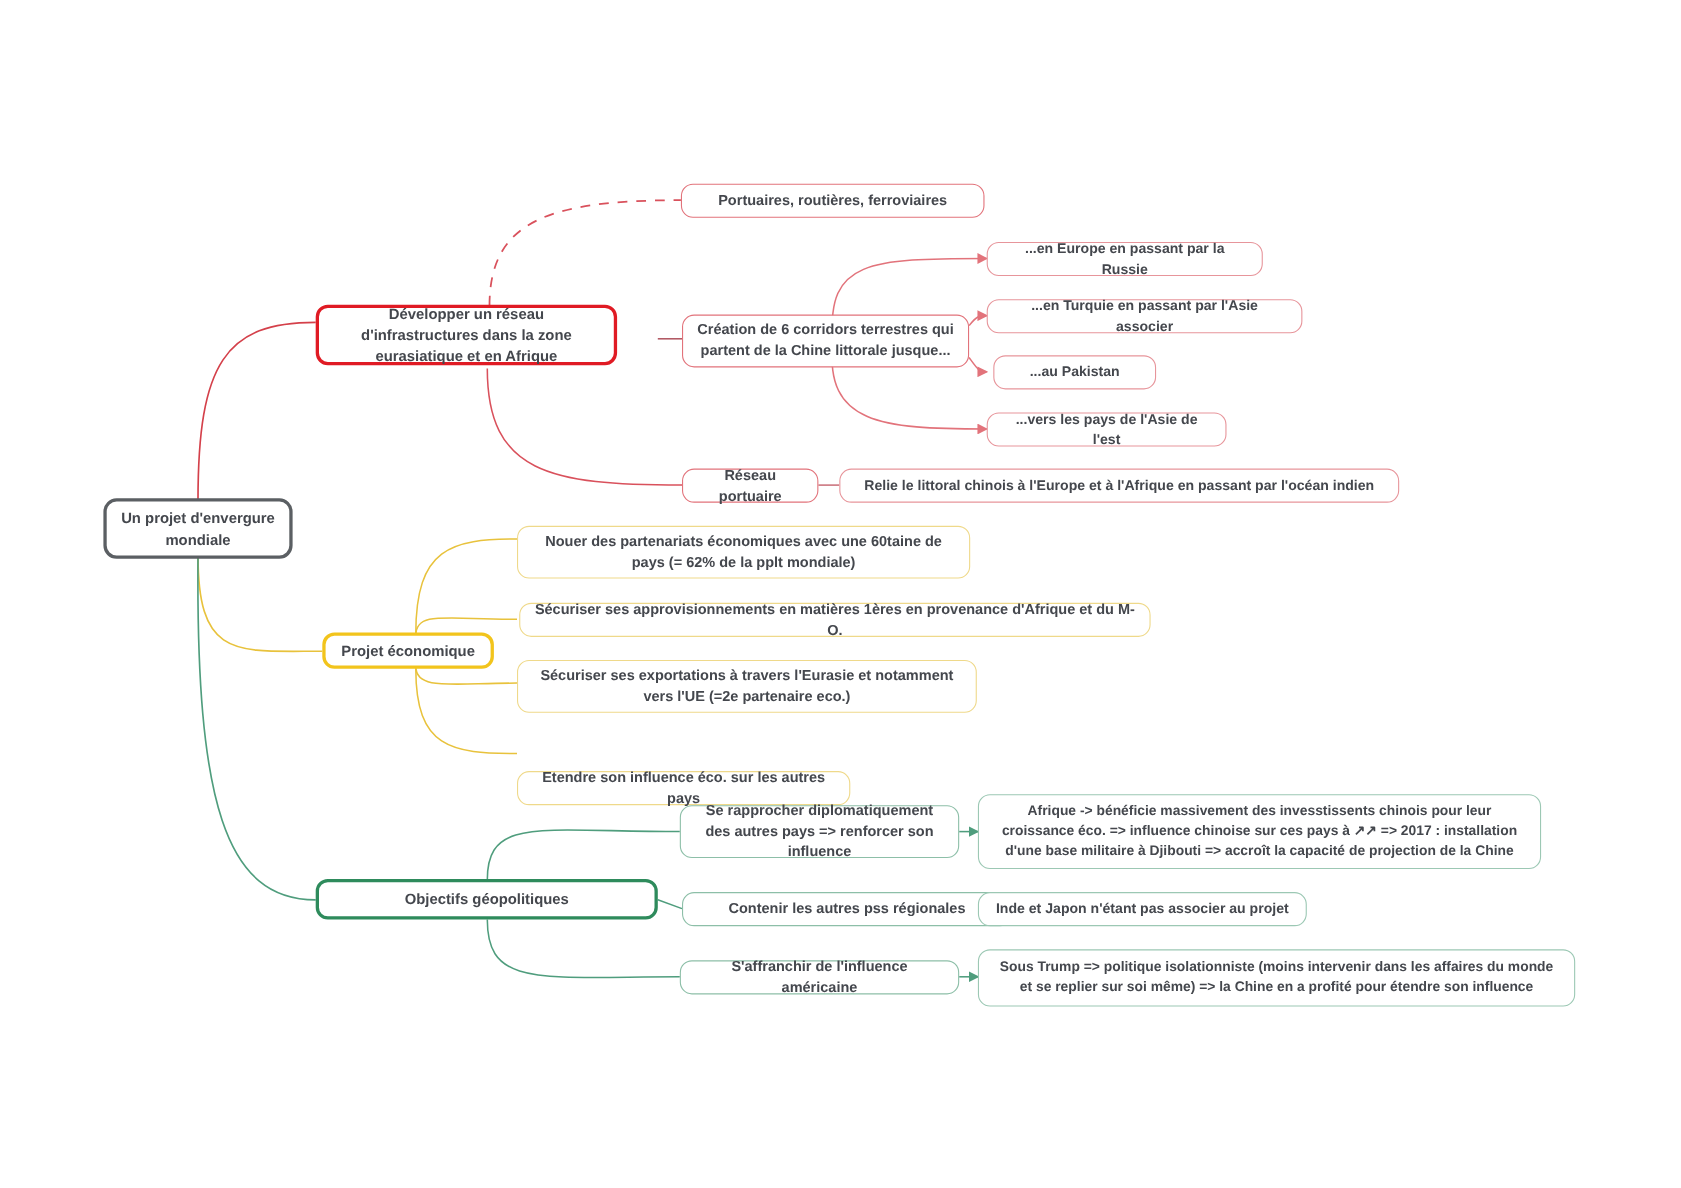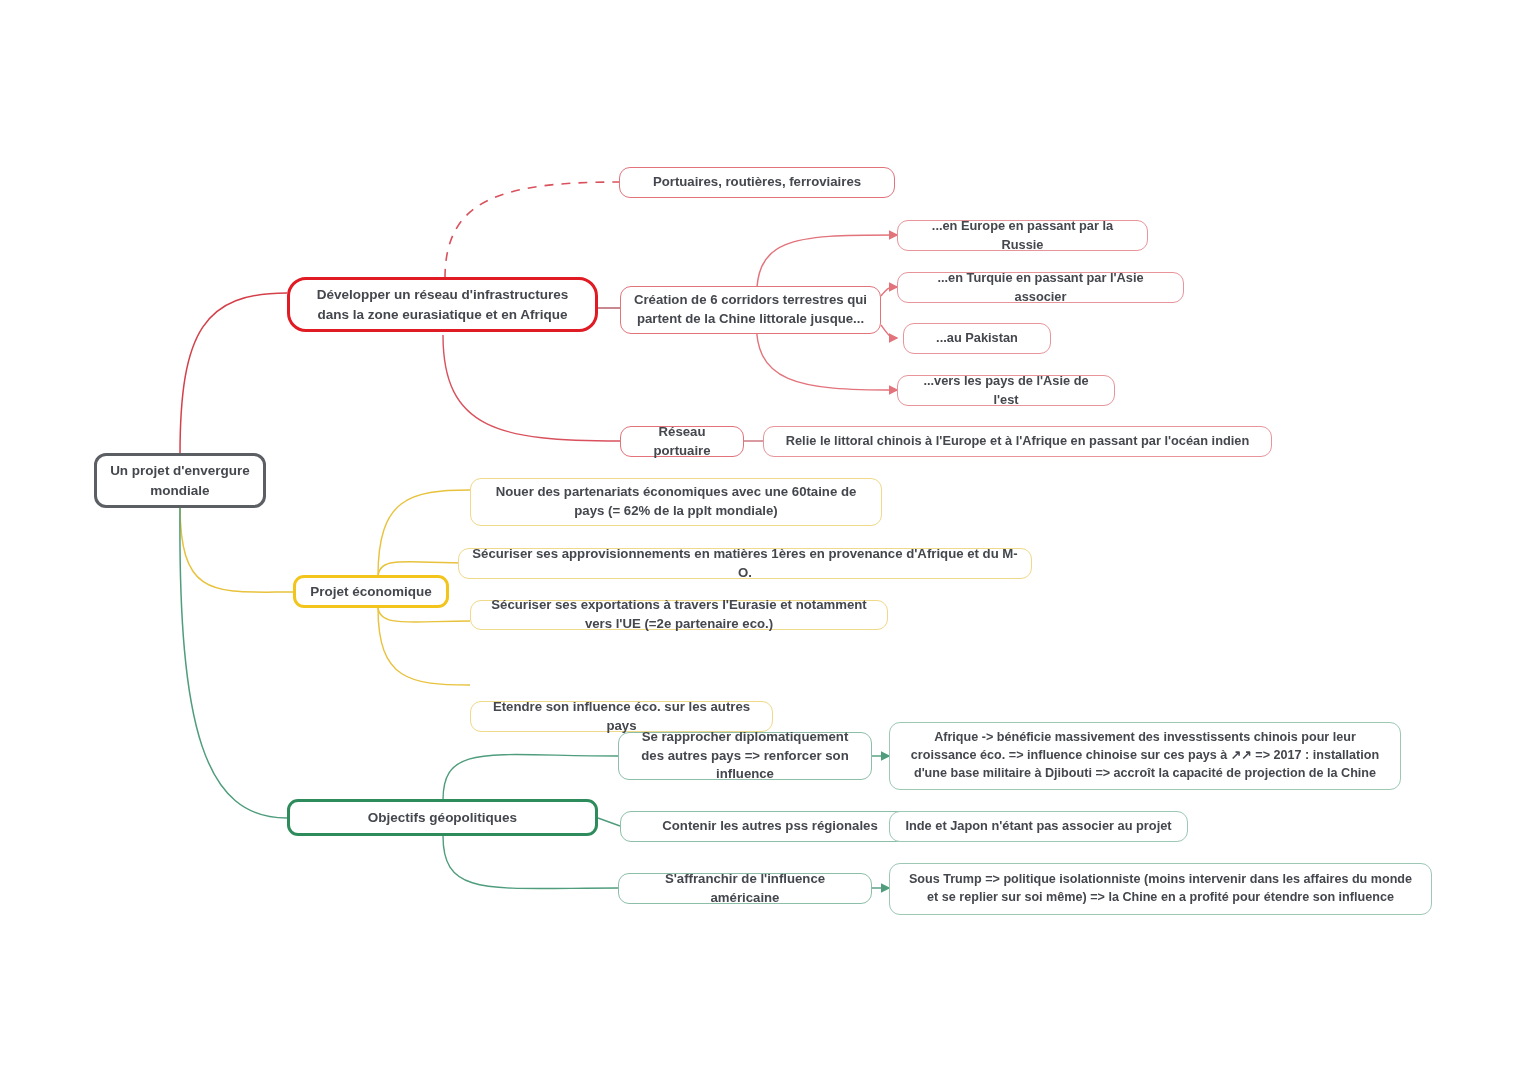--- a/index.html
+++ b/index.html
@@ -97,21 +97,21 @@
 
     <path class="edge" d="M 872,756 L 889,756" stroke="#4f9d7d" stroke-width="1.4" marker-end="url(#ar-green)"></path>
     <path class="edge" d="M 872,826 L 889,826" stroke="#4f9d7d" stroke-width="1.4" marker-end="url(#ar-green)"></path>
     <path class="edge" d="M 872,888 L 889,888" stroke="#4f9d7d" stroke-width="1.4" marker-end="url(#ar-green)"></path>
   </svg>
 
   <div class="node n-root" style="left:94px; top:453px; width:172px; height:55px;">
     <span>Un projet d'envergure mondiale</span>
   </div>
 
-  <div class="node n-main red" style="left:287px; top:277px; width:311px; height:55px;border-radius:19px;">
+  <div class="node n-main red" style="left:287px; top:277px; width:274px; height:55px;">
     <span>Développer un réseau d'infrastructures dans la zone eurasiatique et en Afrique</span>
   </div>
 
   <div class="node n-sec red" style="left:619px; top:167px; width:276px; height:31px;">
     <span>Portuaires, routières, ferroviaires</span>
   </div>
 
   <div class="node n-sec red" style="left:620px; top:286px; width:261px; height:48px;">
     <span>Création de 6 corridors terrestres qui partent de la Chine littorale jusque...</span>
   </div>
@@ -136,24 +136,24 @@
     <span>Relie le littoral chinois à l'Europe et à l'Afrique en passant par l'océan indien</span>
   </div>
 
   <div class="node n-main yellow" style="left:293px; top:575px; width:156px; height:33px;">
     <span>Projet économique</span>
   </div>
 
   <div class="node n-sec yellow" style="left:470px; top:478px; width:412px; height:48px;justify-content:center;">
     <span>Nouer des partenariats économiques avec une 60taine de pays (= 62% de la pplt mondiale)</span>
   </div>
-  <div class="node n-sec yellow" style="left:458px; top:548px; width:574px; height:31px;">
+  <div class="node n-sec yellow" style="left:472px; top:548px; width:574px; height:31px;">
     <span>Sécuriser ses approvisionnements en matières 1ères en provenance d'Afrique et du M-O.</span>
   </div>
-  <div class="node n-sec yellow" style="left:470px; top:600px; width:418px; height:30px;">
+  <div class="node n-sec yellow" style="left:470px; top:600px; width:418px; height:48px;">
     <span>Sécuriser ses exportations à travers l'Eurasie et notamment vers l'UE (=2e partenaire eco.)</span>
   </div>
   <div class="node n-sec yellow" style="left:470px; top:670px; width:303px; height:31px;margin-top:31px;">
     <span>Etendre son influence éco. sur les autres pays</span>
   </div>
 
   <div class="node n-main green" style="left:287px; top:799px; width:311px; height:37px;">
     <span>Objectifs géopolitiques</span>
   </div>
 

